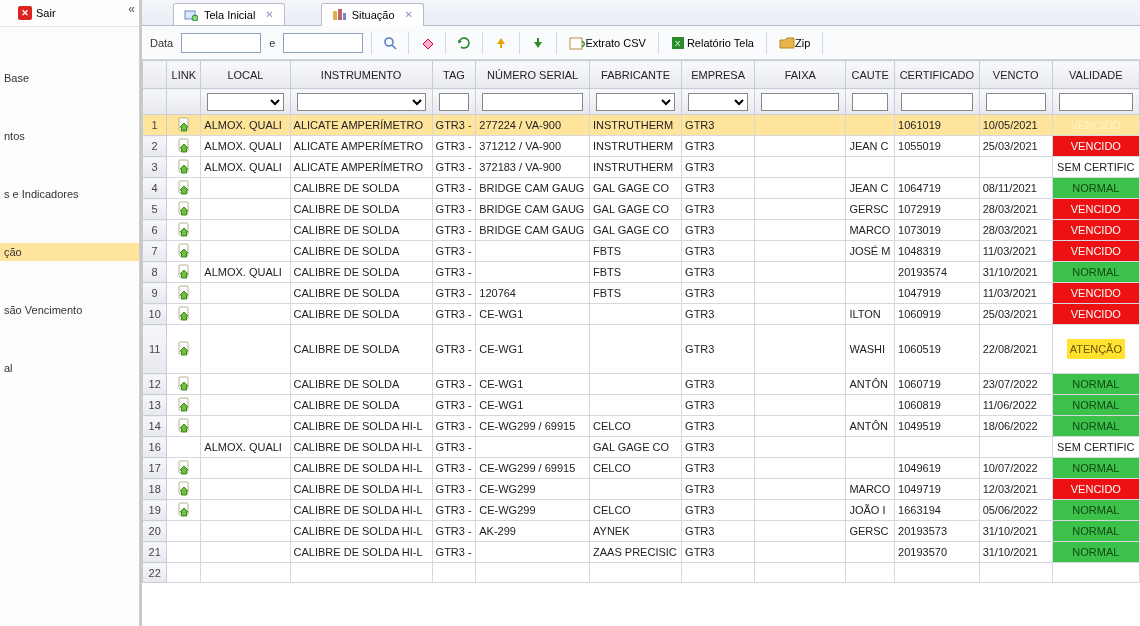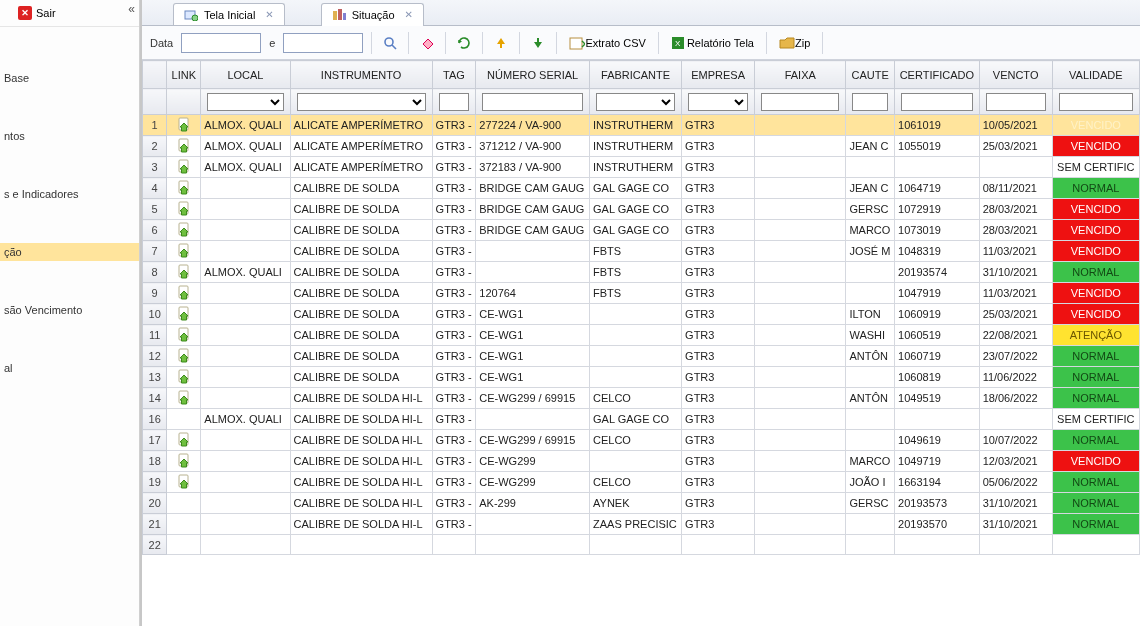--- a/index.html
+++ b/index.html
@@ -429,21 +429,21 @@
             <td></td>
             <td>CALIBRE DE SOLDA</td>
             <td>GTR3 -</td>
             <td>CE-WG1</td>
             <td></td>
             <td>GTR3</td>
             <td></td>
             <td>WASHI</td>
             <td>1060519</td>
             <td>22/08/2021</td>
-            <td style="padding: 0px; margin-left: 37px;">
+            <td style="padding: 14px; margin-left: 37px;">
               <span class="badge b-atencao">ATENÇÃO</span>
             </td>
           </tr>
           <tr>
             <td class="rownum">12</td>
             <td class="linkcell"><svg width="14" height="16" viewBox="0 0 14 16">
                 <rect x="2" y="1" width="9" height="12" rx="1" fill="#fff" stroke="#b8b290"></rect>
                 <path d="M7 6 L11 10 L9.5 10 L9.5 14 L4.5 14 L4.5 10 L3 10 Z" fill="#6fbf3f" stroke="#3d8a1d"></path>
               </svg></td>
             <td></td>

